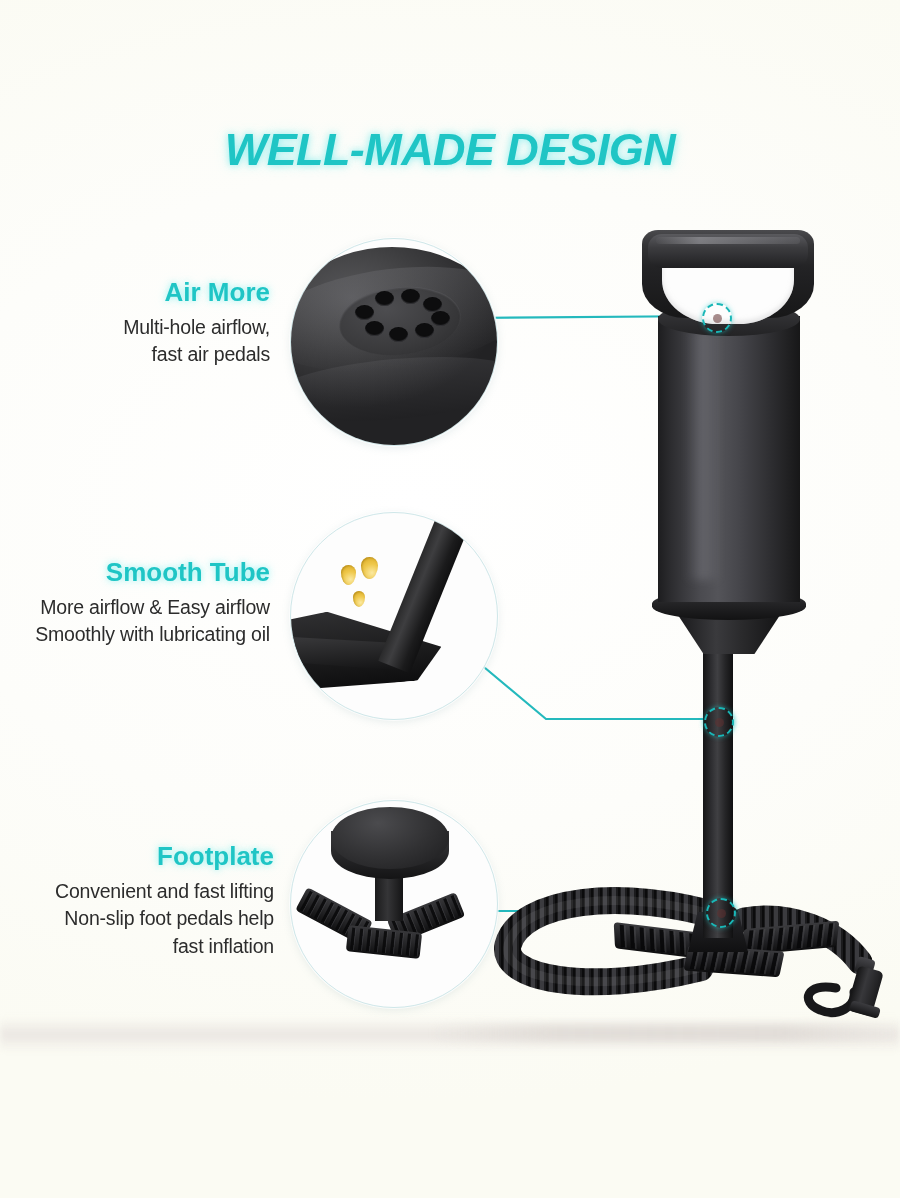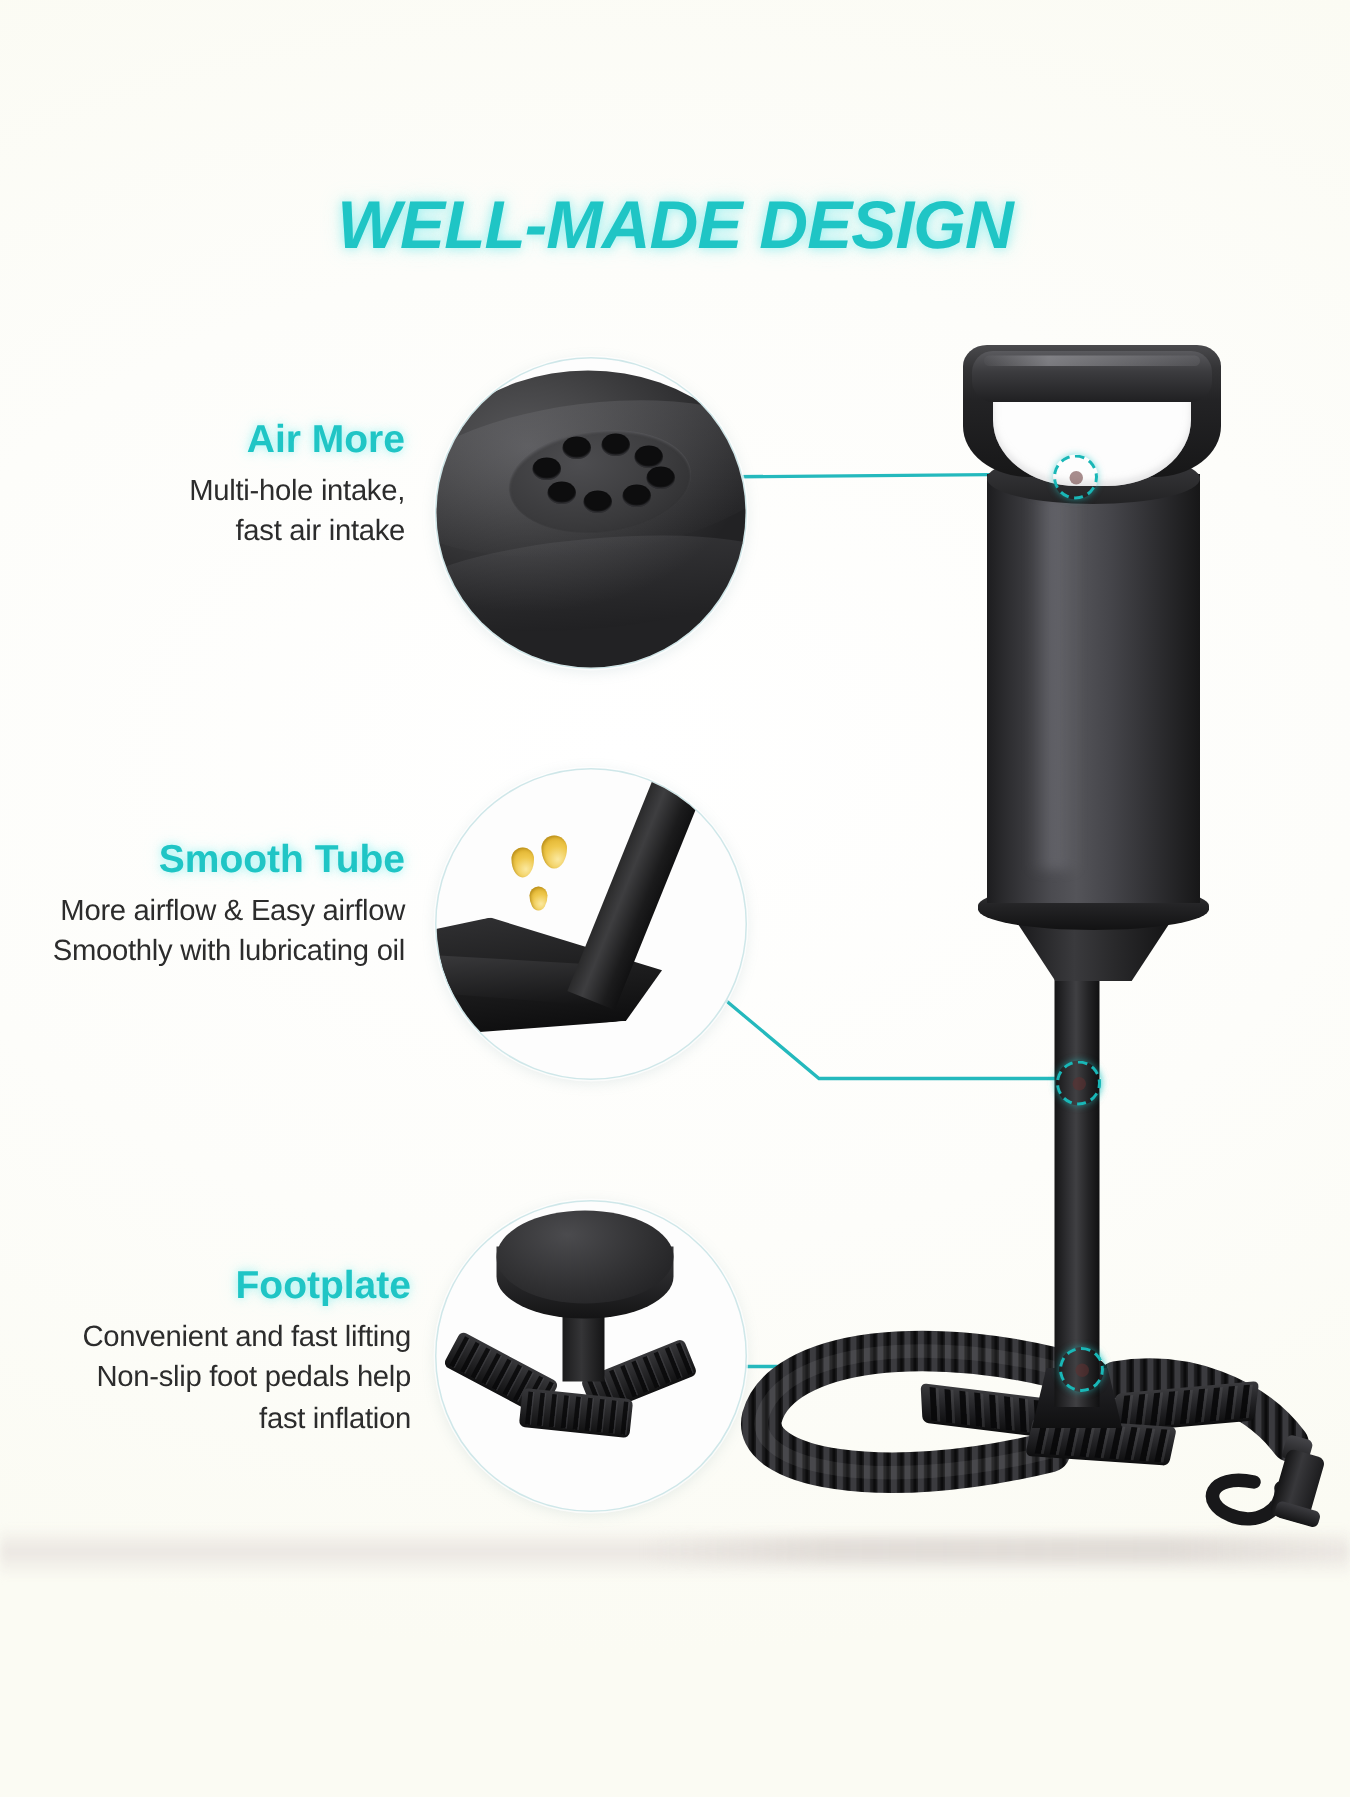--- a/index.html
+++ b/index.html
@@ -499,22 +499,22 @@
     <div class="fp-cap"></div>
   </div>
 
   <div class="marker" id="marker-air-inlet"></div>
   <div class="marker" id="marker-smooth-tube"></div>
   <div class="marker" id="marker-footplate"></div>
 
   <div class="callout" id="callout-air-inlet">
     <div class="c-head">Air More</div>
     <div class="c-body">
-      <div>Multi-hole intake,</div>
-      <div>fast air intake</div>
+      <div>Multi-hole airflow,</div>
+      <div>fast air pedals</div>
     </div>
   </div>
 
   <div class="callout" id="callout-smooth-tube">
     <div class="c-head">Smooth Tube</div>
     <div class="c-body">
       <div>More airflow &amp; Easy airflow</div>
       <div>Smoothly with lubricating oil</div>
     </div>
   </div>

